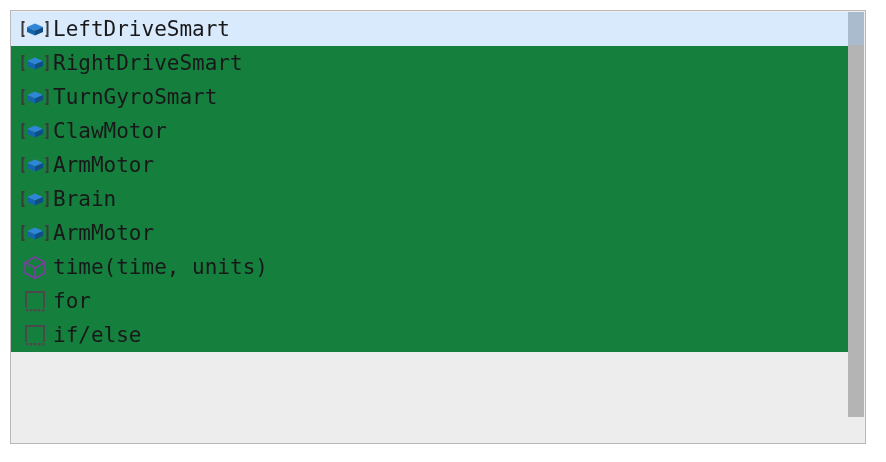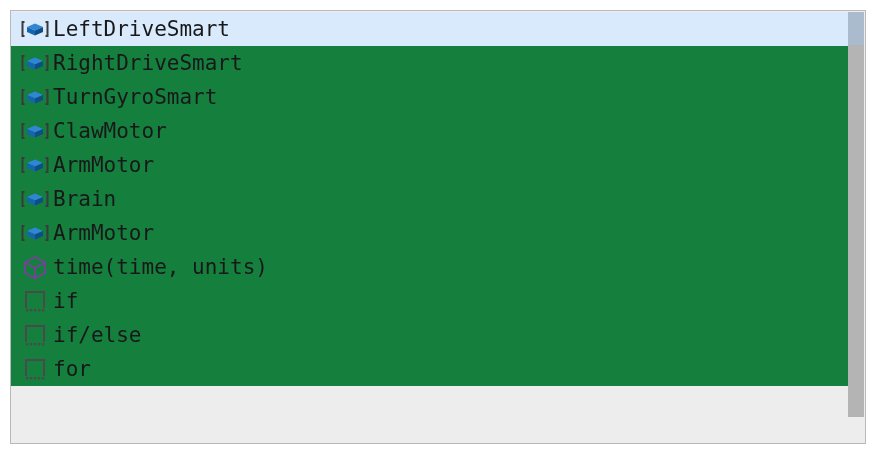--- a/index.html
+++ b/index.html
@@ -211,48 +211,35 @@
           <span class="row-icon">
             <svg width="28" height="26" viewBox="0 0 28 26">
               <path d="M5 20 L5 4 L23 4 L23 20" fill="none" stroke="#4a4a4a" stroke-width="2"></path>
               <rect x="5" y="21" width="2.4" height="2.4" fill="#4a4a4a"></rect>
               <rect x="9" y="21" width="2.4" height="2.4" fill="#4a4a4a"></rect>
               <rect x="13" y="21" width="2.4" height="2.4" fill="#4a4a4a"></rect>
               <rect x="17" y="21" width="2.4" height="2.4" fill="#4a4a4a"></rect>
               <rect x="21" y="21" width="2.4" height="2.4" fill="#4a4a4a"></rect>
             </svg>
           </span>
-          <span class="row-label">if</span>
+          <span class="row-label">for</span>
         </div>
         <div class="row">
           <span class="row-icon">
             <svg width="28" height="26" viewBox="0 0 28 26">
               <path d="M5 20 L5 4 L23 4 L23 20" fill="none" stroke="#4a4a4a" stroke-width="2"></path>
               <rect x="5" y="21" width="2.4" height="2.4" fill="#4a4a4a"></rect>
               <rect x="9" y="21" width="2.4" height="2.4" fill="#4a4a4a"></rect>
               <rect x="13" y="21" width="2.4" height="2.4" fill="#4a4a4a"></rect>
               <rect x="17" y="21" width="2.4" height="2.4" fill="#4a4a4a"></rect>
               <rect x="21" y="21" width="2.4" height="2.4" fill="#4a4a4a"></rect>
             </svg>
           </span>
           <span class="row-label">if/else</span>
         </div>
-        <div class="row">
-          <span class="row-icon">
-            <svg width="28" height="26" viewBox="0 0 28 26">
-              <path d="M5 20 L5 4 L23 4 L23 20" fill="none" stroke="#4a4a4a" stroke-width="2"></path>
-              <rect x="5" y="21" width="2.4" height="2.4" fill="#4a4a4a"></rect>
-              <rect x="9" y="21" width="2.4" height="2.4" fill="#4a4a4a"></rect>
-              <rect x="13" y="21" width="2.4" height="2.4" fill="#4a4a4a"></rect>
-              <rect x="17" y="21" width="2.4" height="2.4" fill="#4a4a4a"></rect>
-              <rect x="21" y="21" width="2.4" height="2.4" fill="#4a4a4a"></rect>
-            </svg>
-          </span>
-          <span class="row-label">for</span>
-        </div>
       </div>
   </div>
 
   <div class="scroll-track">
     <div class="scroll-thumb">
       <div class="scroll-thumb-hl"></div>
     </div>
   </div>
 
 </div>

